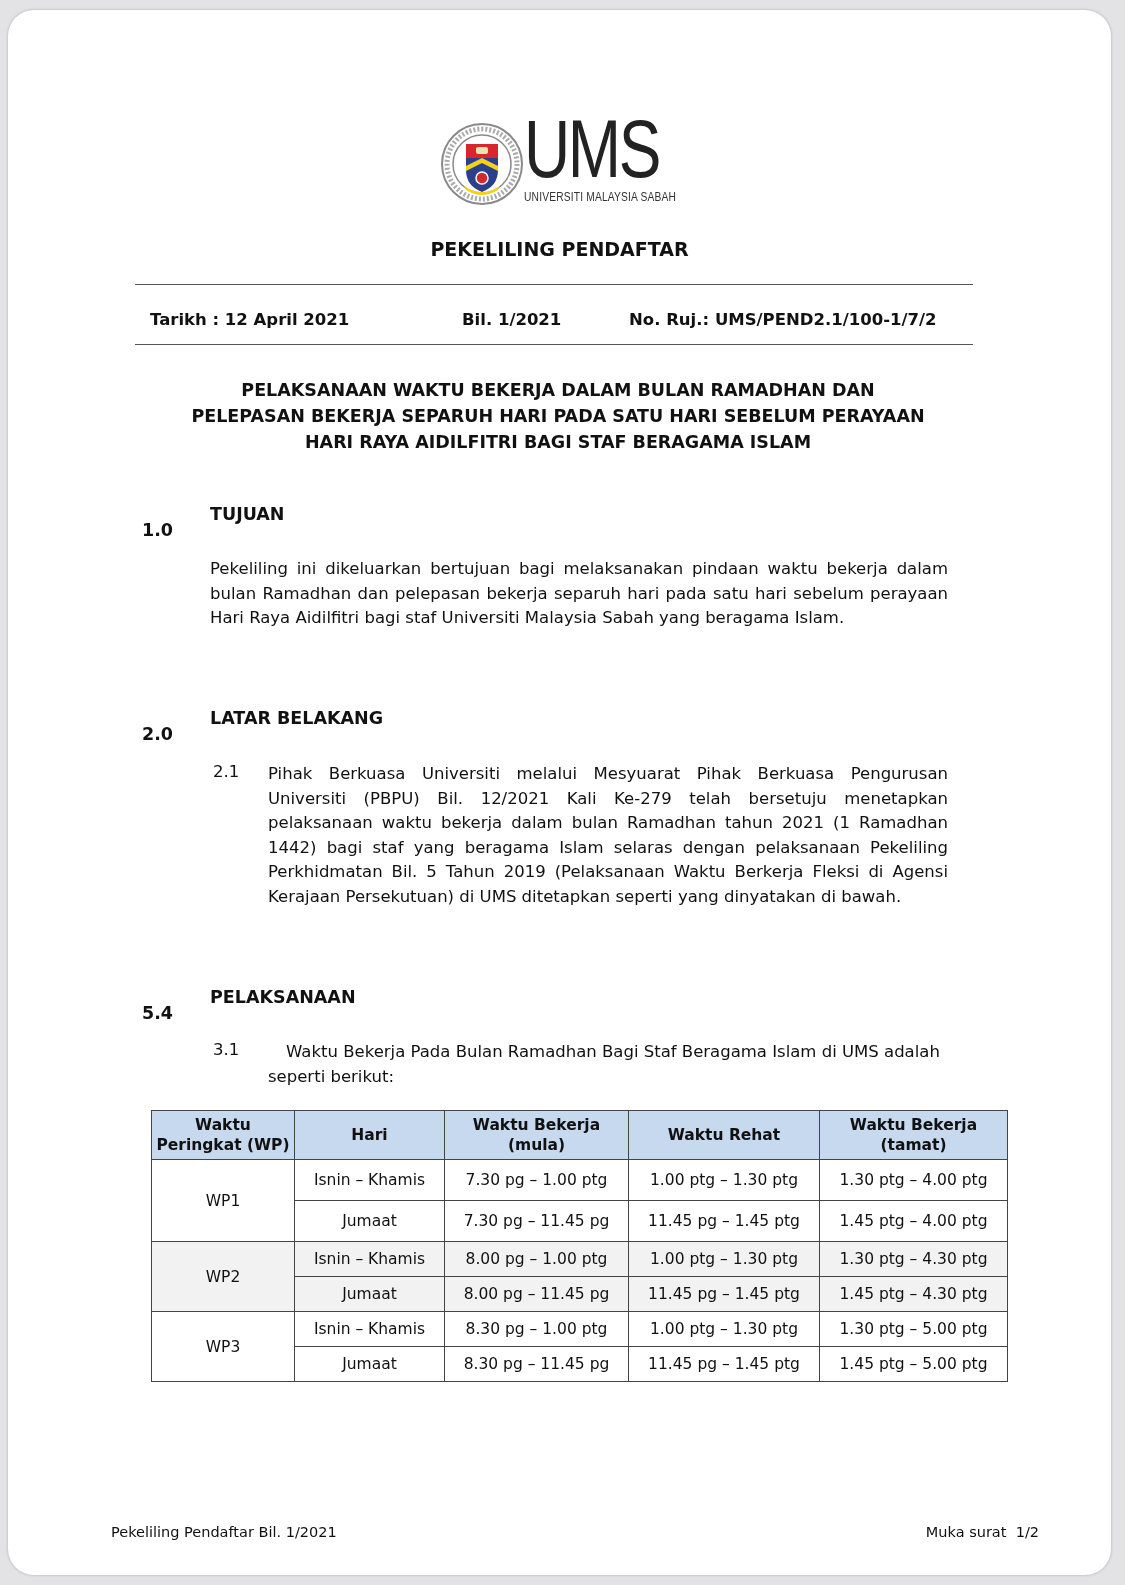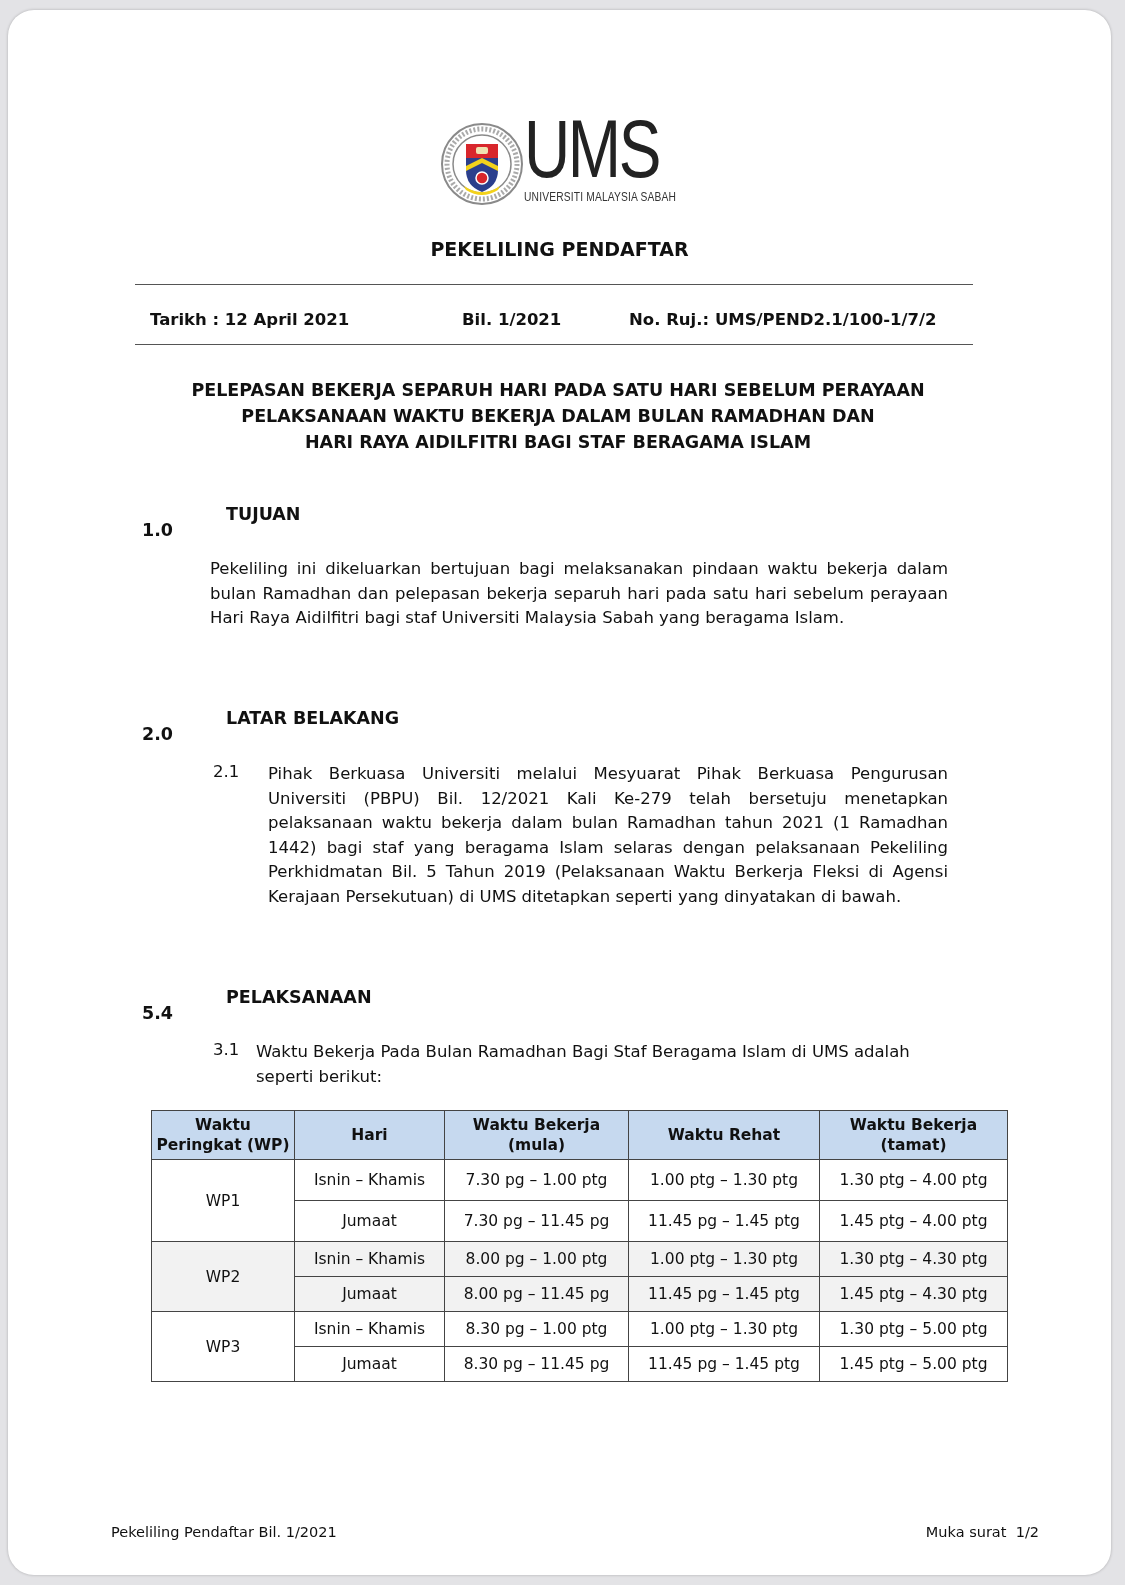--- a/index.html
+++ b/index.html
@@ -24,21 +24,21 @@
   .crest { position: absolute; left: 8px; top: 8px; width: 84px; height: 84px; }
   .wordmark { position: absolute; left: 92px; top: -6px; font-family: "Liberation Sans", sans-serif; font-size: 82px; letter-spacing: -3px; color: #222; transform: scaleX(0.78); transform-origin: left top; font-weight: normal; line-height: 1; }
   .wordmark-sub { position: absolute; left: 92px; top: 76px; font-family: "Liberation Sans", sans-serif; font-size: 12.5px; color: #333; transform: scaleX(0.82); transform-origin: left top; letter-spacing: 0.2px; white-space: nowrap; }
 
   .heading { left: 0; width: 1103px; top: 228px; text-align: center; font-weight: bold; font-size: 19px; }
   .rule { left: 127px; width: 838px; height: 0; border-top: 1.5px solid #555; }
   .meta { top: 300px; font-weight: bold; font-size: 16.5px; white-space: nowrap; }
   .title { left: 150px; width: 800px; top: 367px; text-align: center; font-weight: bold; font-size: 17.5px; line-height: 26px; }
 
   .sec-num { left: 134px; font-weight: bold; font-size: 17.5px; margin-top: 16px; }
-  .sec-title { left: 218px; font-weight: bold; font-size: 17.5px; }
+  .sec-title { left: 202px; font-weight: bold; font-size: 17.5px; }
   .para { font-size: 16.5px; line-height: 24.5px; text-align: justify; text-align-last: left; }
   .sub-num { left: 205px; font-size: 16.5px; }
 
   
   .tbl { left: 143px; top: 1100px; border-collapse: collapse; font-size: 15.5px; }
   .tbl th, .tbl td { border: 1.5px solid #444; text-align: center; vertical-align: middle; padding: 0; }
   .tbl th { background: #c6d9ef; font-weight: bold; height: 48px; line-height: 20px; }
   .tbl td { height: 40px; margin-top: 32px; }
   .tbl tr.r-short td { height: 34px; }
   .tbl tr.alt td { background: #f2f2f2; }
@@ -68,38 +68,38 @@
 
   <div class="abs heading">PEKELILING PENDAFTAR</div>
 
   <div class="abs rule" style="top:274px"></div>
   <div class="abs meta" style="left:142px">Tarikh : 12 April 2021</div>
   <div class="abs meta" style="left:454px">Bil. 1/2021</div>
   <div class="abs meta" style="left:621px">No. Ruj.: UMS/PEND2.1/100-1/7/2</div>
   <div class="abs rule" style="top:334px"></div>
 
   <div class="abs title">
+    <div>PELAKSANAAN WAKTU BEKERJA DALAM BULAN RAMADHAN DAN</div>
     <div>PELEPASAN BEKERJA SEPARUH HARI PADA SATU HARI SEBELUM PERAYAAN</div>
-    <div>PELAKSANAAN WAKTU BEKERJA DALAM BULAN RAMADHAN DAN</div>
     <div>HARI RAYA AIDILFITRI BAGI STAF BERAGAMA ISLAM</div>
   </div>
 
   <div class="abs sec-num" style="top:494px">1.0</div>
   <div class="abs sec-title" style="top:494px">TUJUAN</div>
   <div class="abs para" style="left:202px; top:547px; width:738px">Pekeliling ini dikeluarkan bertujuan bagi melaksanakan pindaan waktu bekerja dalam bulan Ramadhan dan pelepasan bekerja separuh hari pada satu hari sebelum perayaan Hari Raya Aidilfitri bagi staf Universiti Malaysia Sabah yang beragama Islam.</div>
 
   <div class="abs sec-num" style="top:698px">2.0</div>
   <div class="abs sec-title" style="top:698px">LATAR BELAKANG</div>
   <div class="abs sub-num" style="top:752px">2.1</div>
   <div class="abs para" style="left:260px; top:752px; width:680px">Pihak Berkuasa Universiti melalui Mesyuarat Pihak Berkuasa Pengurusan Universiti (PBPU) Bil. 12/2021 Kali Ke-279 telah bersetuju menetapkan pelaksanaan waktu bekerja dalam bulan Ramadhan tahun 2021 (1 Ramadhan 1442) bagi staf yang beragama Islam selaras dengan pelaksanaan Pekeliling Perkhidmatan Bil. 5 Tahun 2019 (Pelaksanaan Waktu Berkerja Fleksi di Agensi Kerajaan Persekutuan) di UMS ditetapkan seperti yang dinyatakan di bawah.</div>
 
   <div class="abs sec-num" style="top:977px">5.4</div>
   <div class="abs sec-title" style="top:977px">PELAKSANAAN</div>
   <div class="abs sub-num" style="top:1030px">3.1</div>
-  <div class="abs para" style="left:248px; top:1030px; width:690px; text-align:left">Waktu Bekerja Pada Bulan Ramadhan Bagi Staf Beragama Islam di UMS adalah seperti berikut:</div>
+  <div class="abs para" style="left:260px; top:1030px; width:690px; text-align:center">Waktu Bekerja Pada Bulan Ramadhan Bagi Staf Beragama Islam di UMS adalah seperti berikut:</div>
 
   <table class="abs tbl">
     <colgroup>
       <col style="width:143px">
         <col style="width:150px">
         <col style="width:184px">
         <col style="width:191px">
         <col style="width:188px">
     </colgroup>
     <thead>

